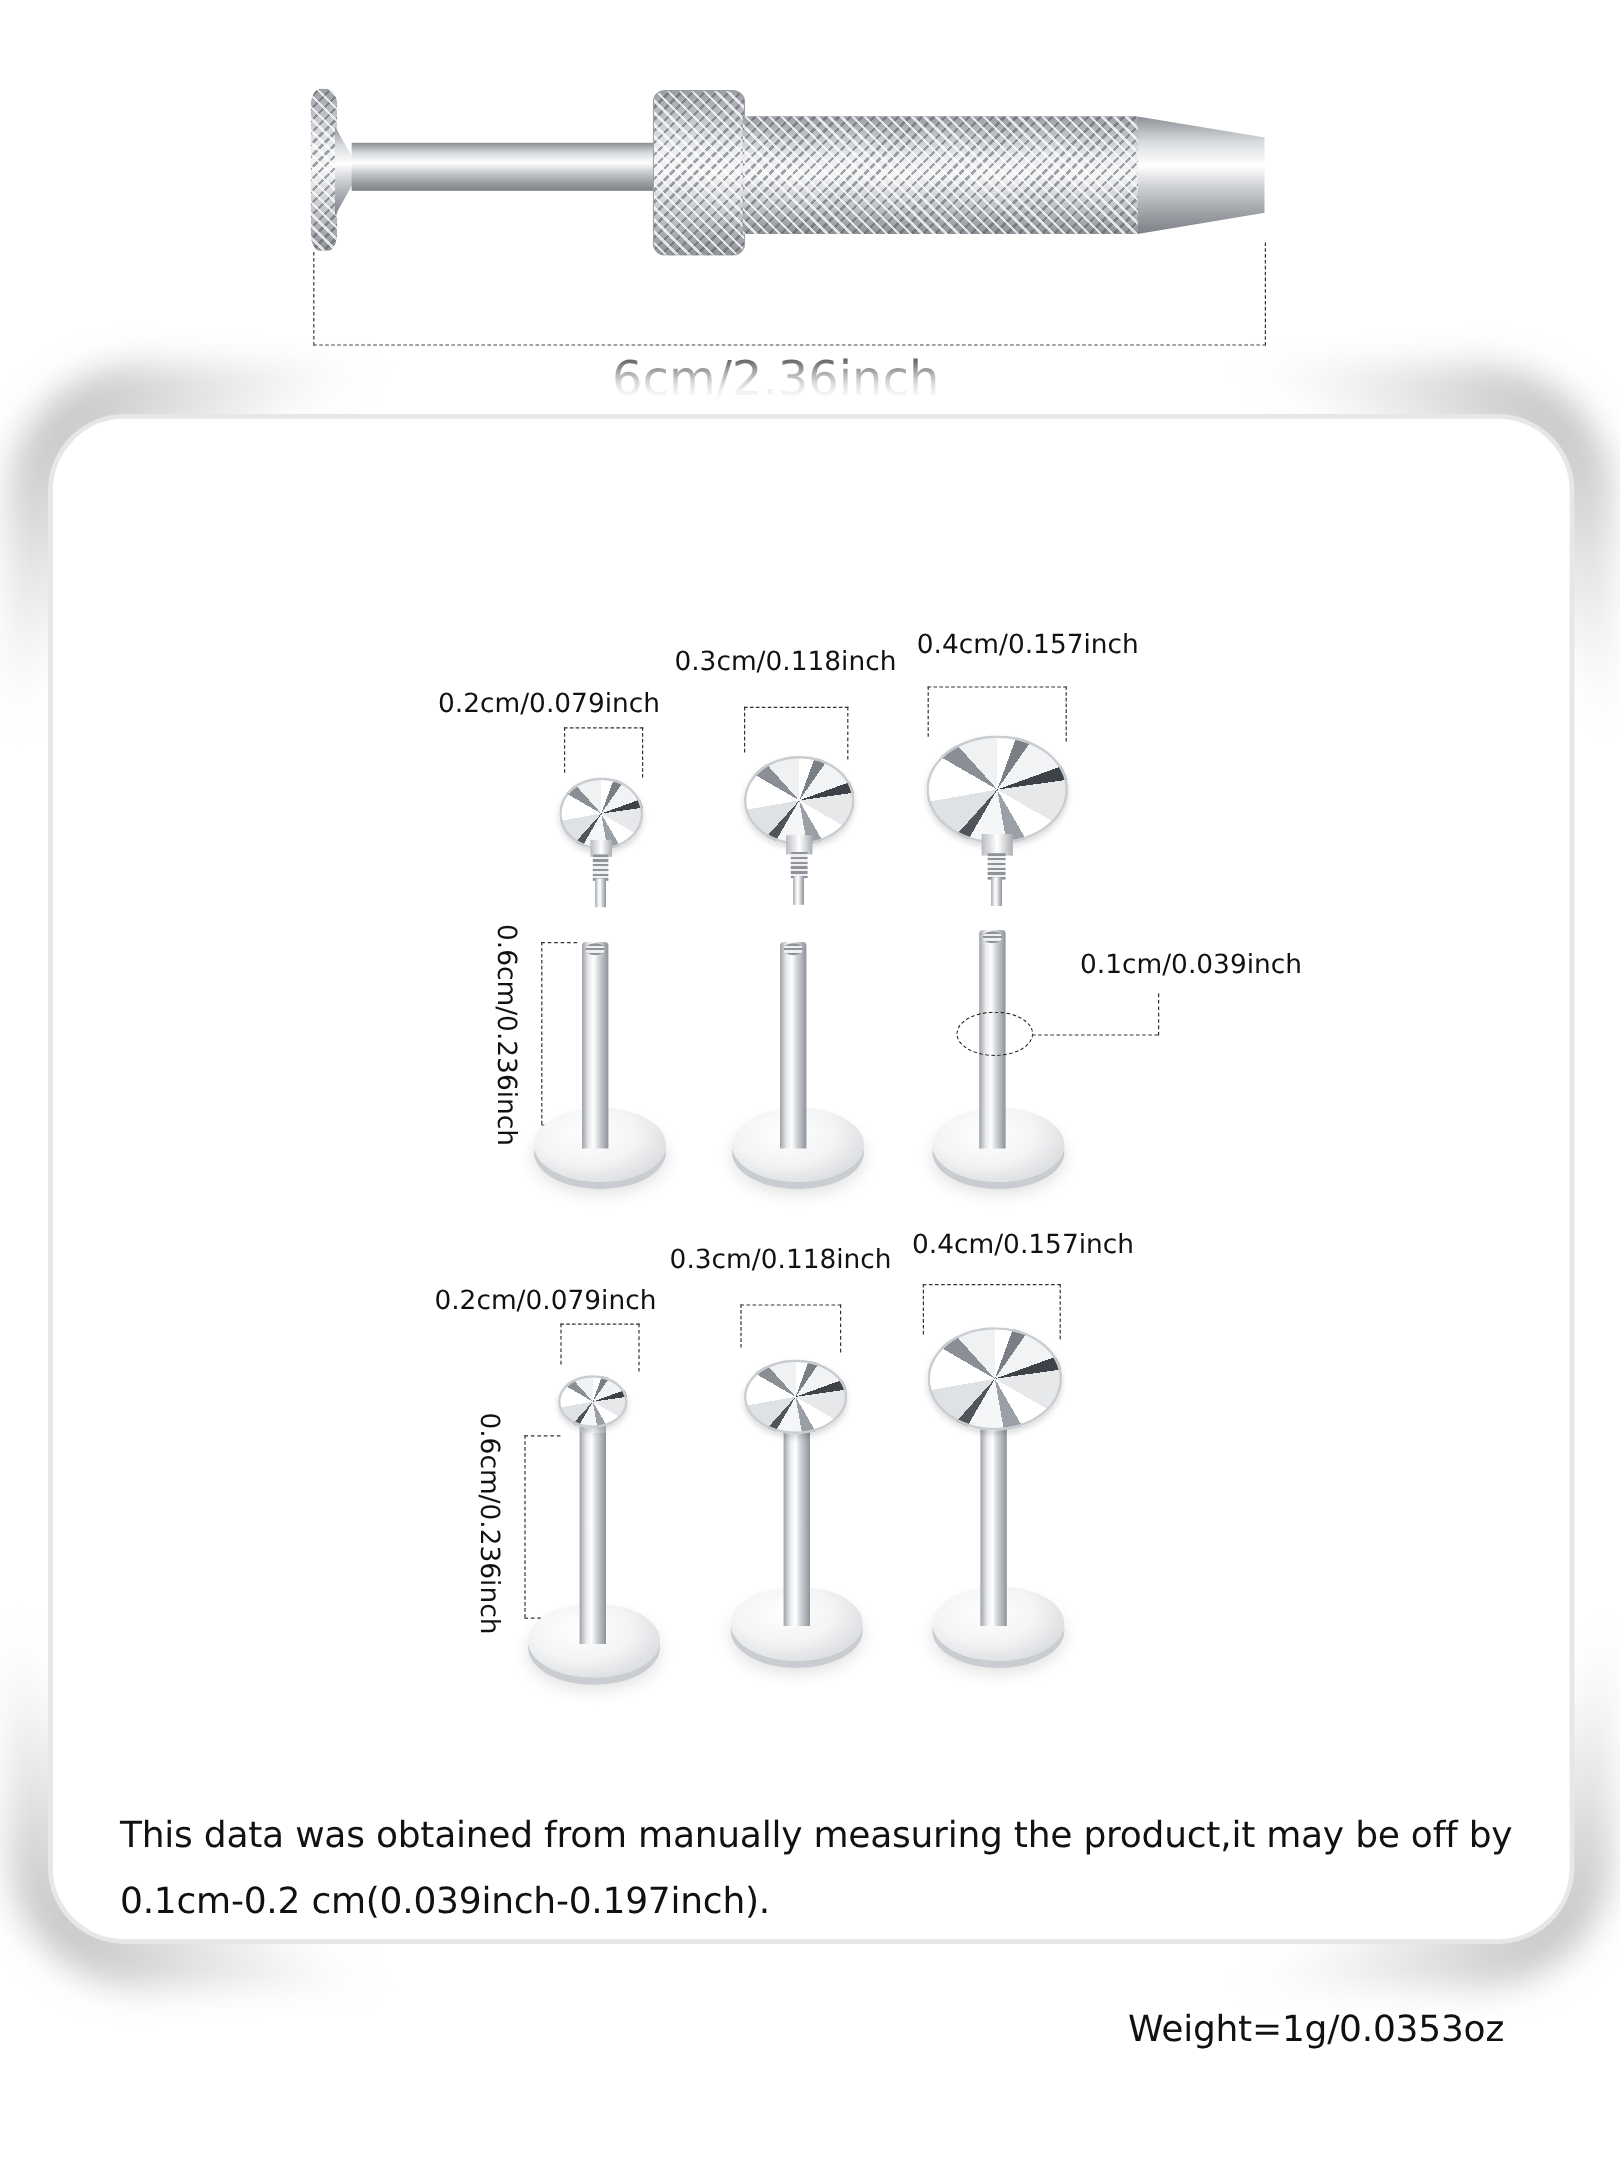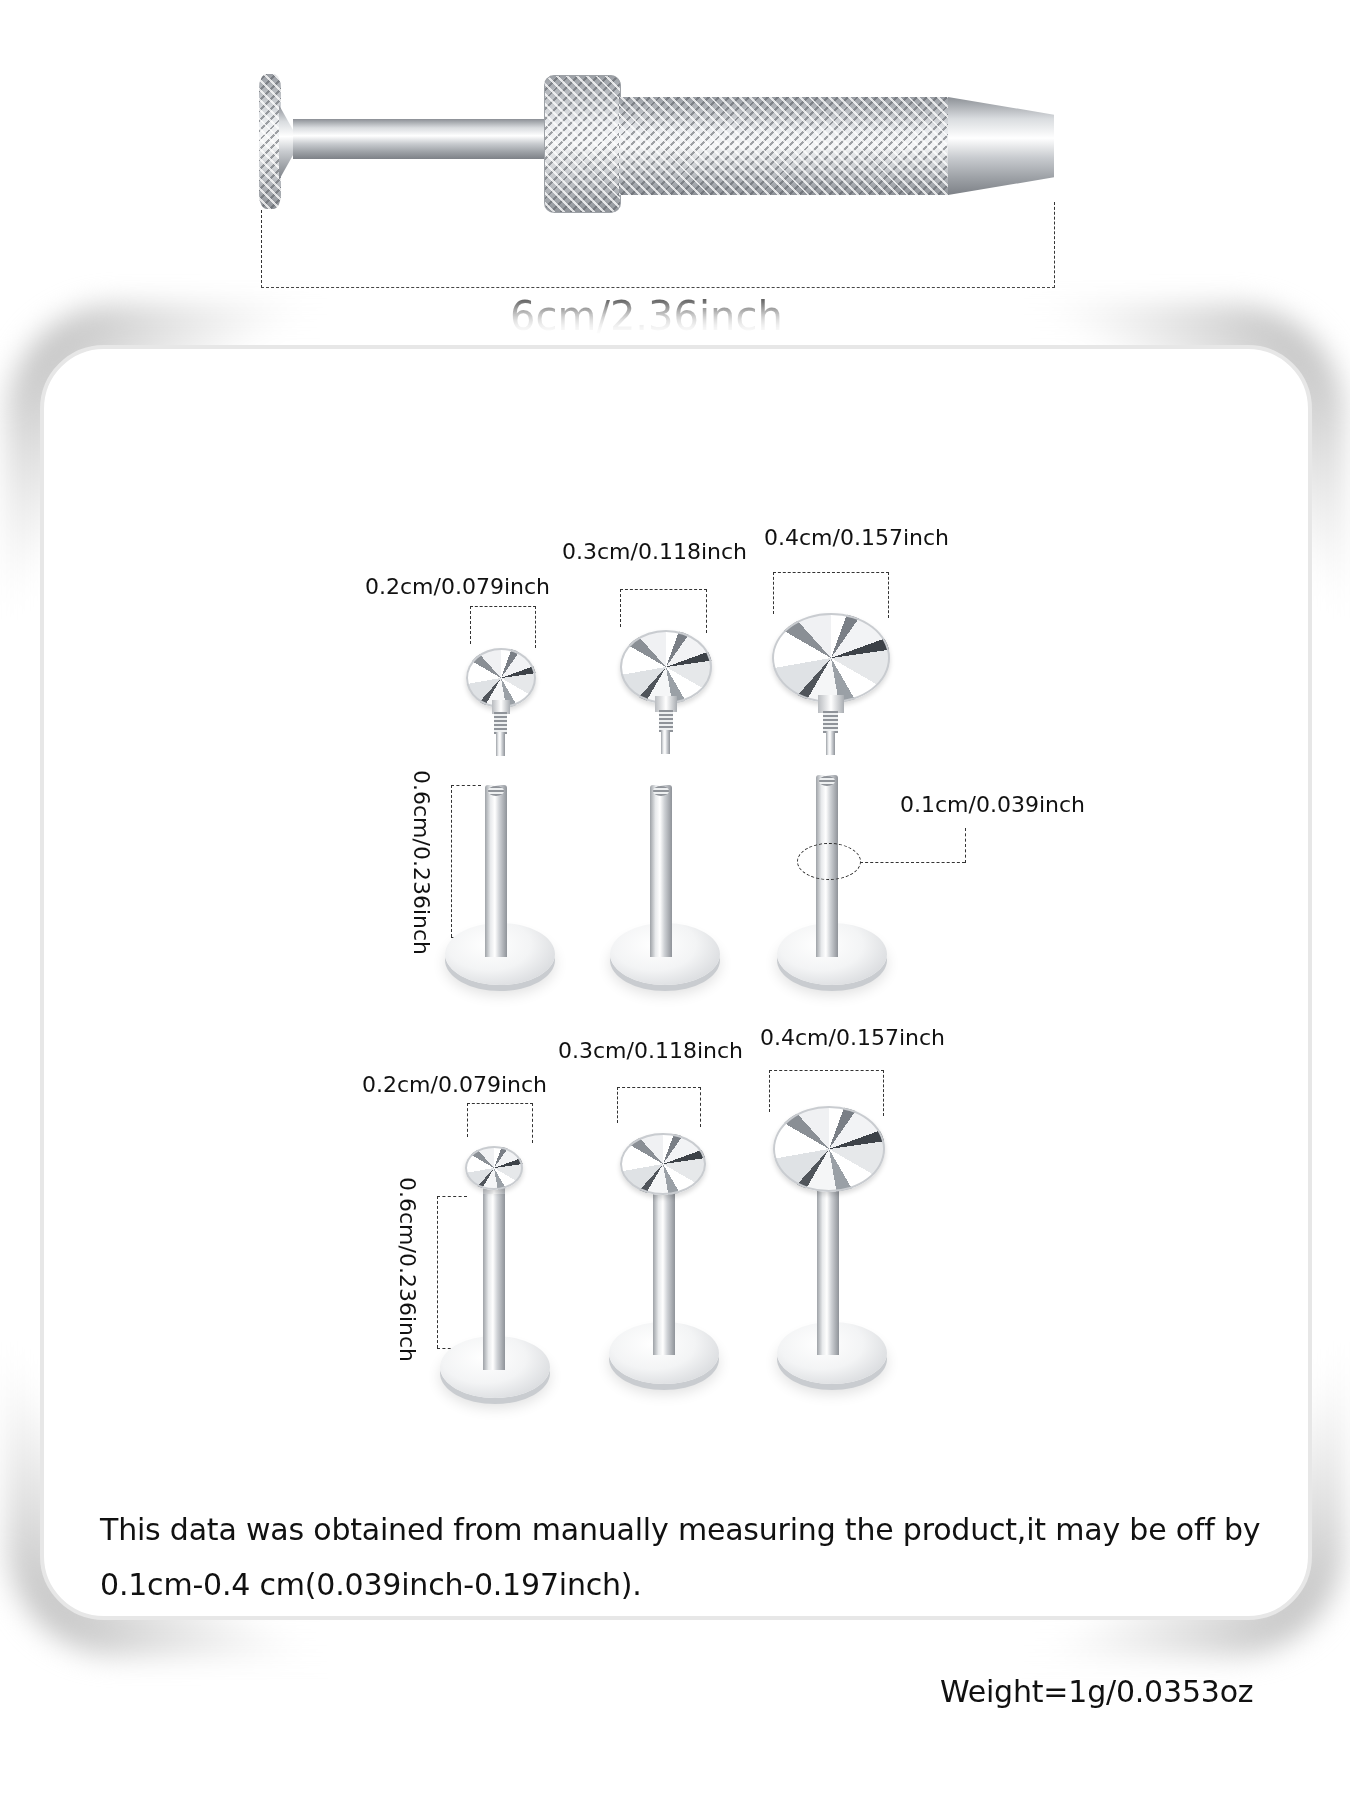--- a/index.html
+++ b/index.html
@@ -160,15 +160,15 @@
 <div class="abs post" style="left:653px;top:1185px;width:22px;height:170px;"></div>
 <div class="abs prong" style="left:650px;top:1168px;width:28px;height:18px;"></div>
 <div class="abs gem" style="left:620px;top:1133px;width:86px;height:62px;"></div>
 
 <div class="abs disc" style="left:777px;top:1322px;width:110px;height:62px;"></div>
 <div class="abs post" style="left:817px;top:1185px;width:22px;height:170px;"></div>
 <div class="abs prong" style="left:811px;top:1166px;width:34px;height:22px;"></div>
 <div class="abs gem" style="left:773px;top:1106px;width:112px;height:86px;"></div>
 
 <div class="abs note" style="left:100px;top:1515px;">This data was obtained from manually measuring the product,it may be off by</div>
-<div class="abs note" style="left:100px;top:1570px;">0.1cm-0.4 cm(0.039inch-0.197inch).</div>
+<div class="abs note" style="left:100px;top:1570px;">0.1cm-0.2 cm(0.039inch-0.197inch).</div>
 
 <div class="abs note" style="left:940px;top:1677px;">Weight=1g/0.0353oz</div>
 
 </body></html>

